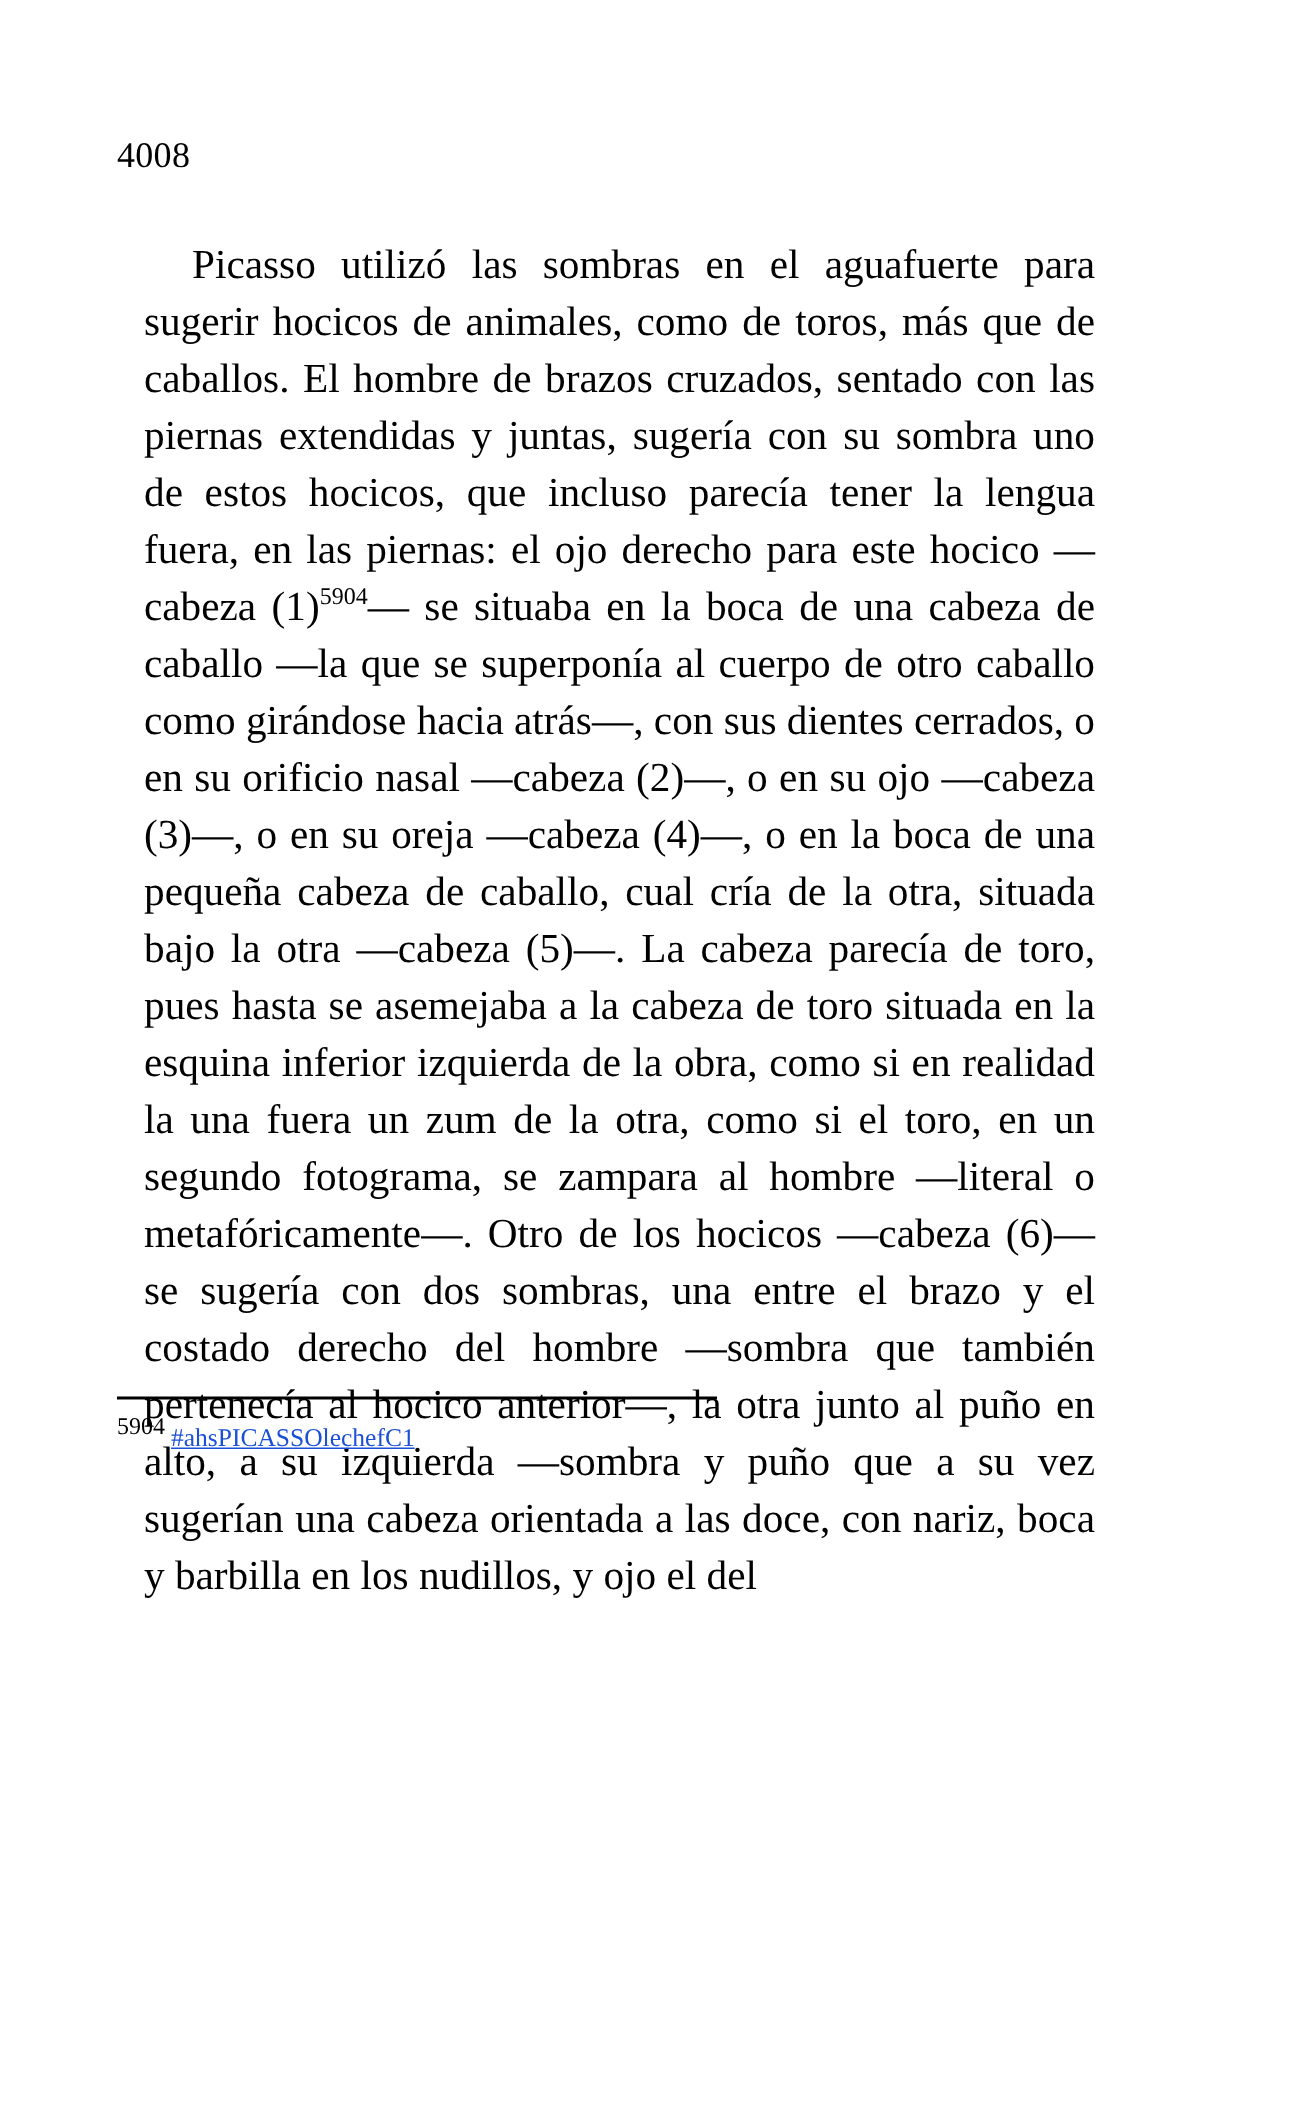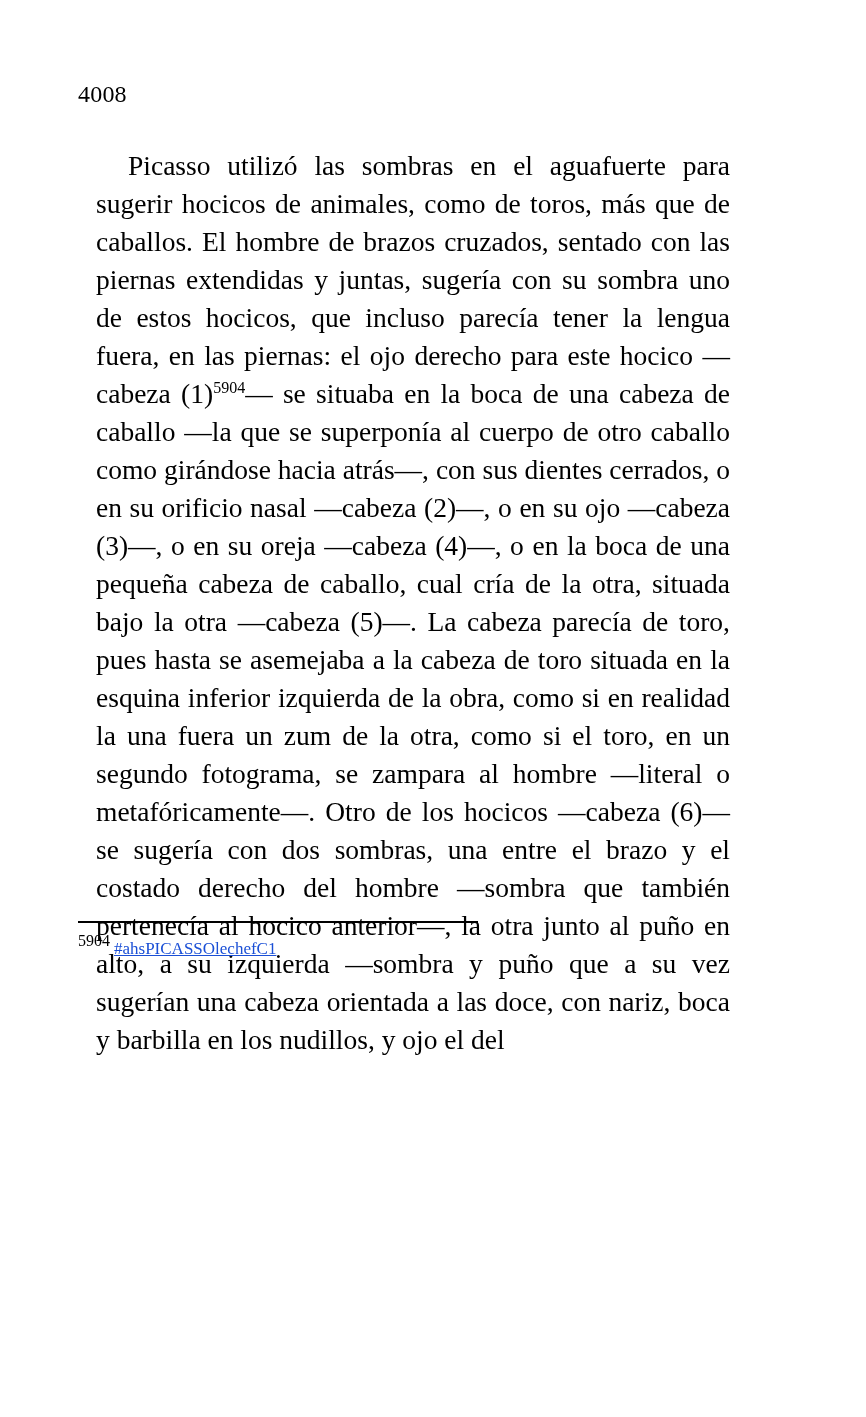--- a/index.html
+++ b/index.html
@@ -10,21 +10,21 @@
   body {
     width: 866px;
     height: 1417px;
     font-family: "Liberation Serif", serif;
     color: #000000;
     position: relative;
     overflow: hidden;
   }
   .page {
     position: absolute;
-    top: 3px; left: 0;
+    top: 13px; left: 0;
     width: 866px;
     height: 1048px;
     box-sizing: border-box;
     padding: 78px 118px 0 78px;
   }
   .page-number {
     font-size: 24px;
     line-height: 1.1;
     margin: 0 0 40px 0;
     letter-spacing: 0.2px;

